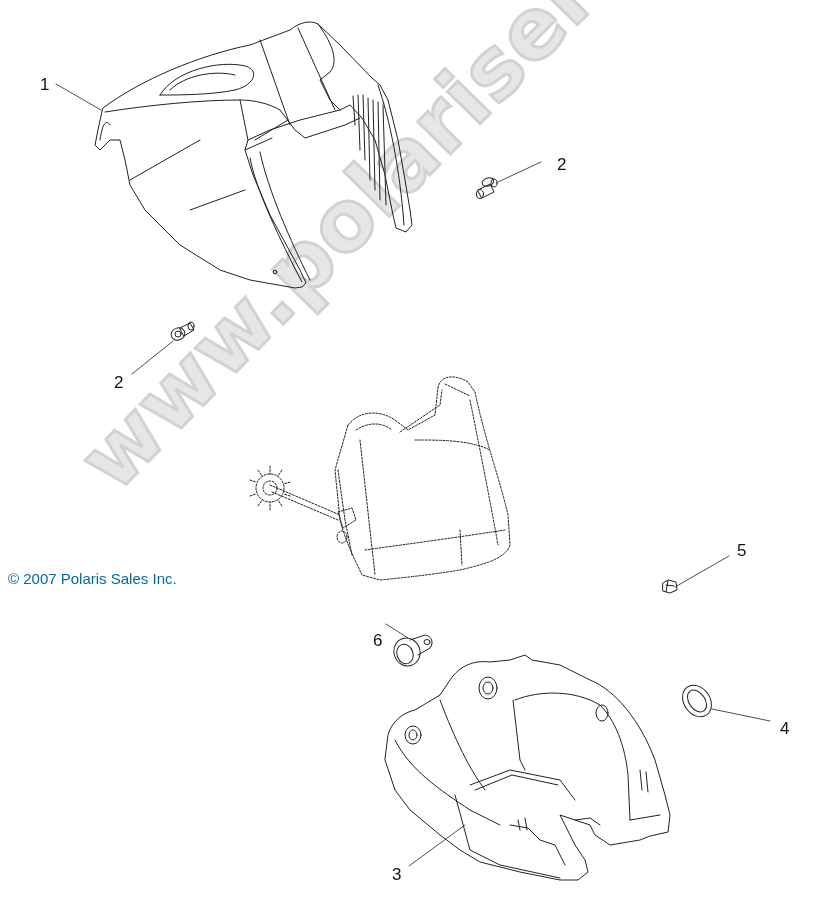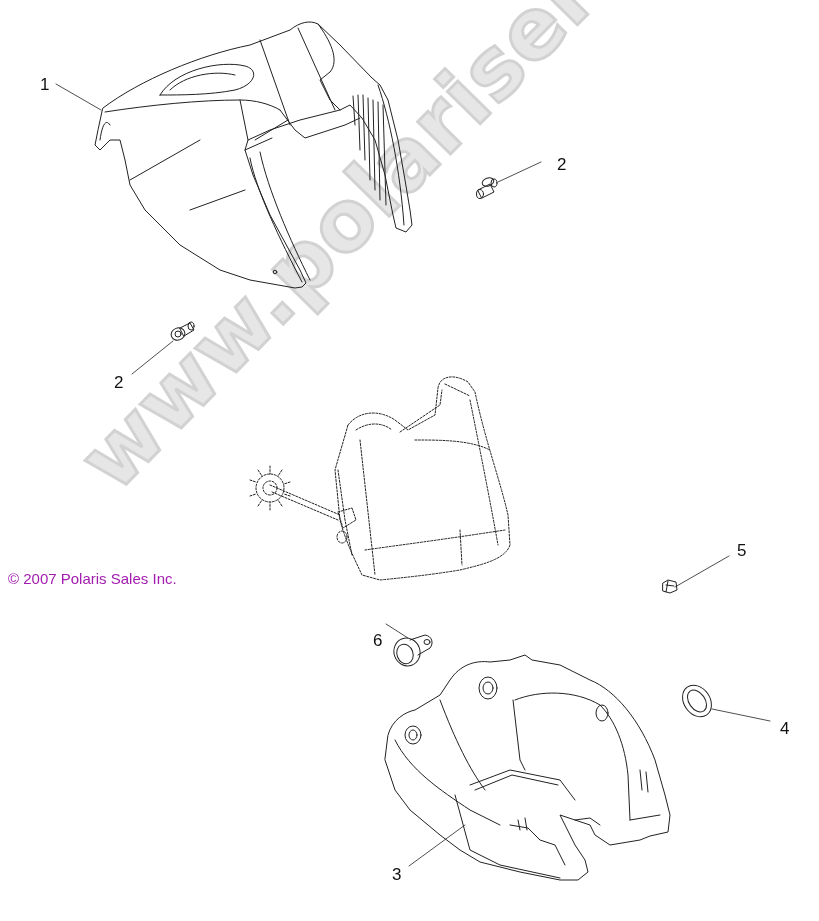--- a/index.html
+++ b/index.html
@@ -18,21 +18,21 @@
       font-size: 17px;
       color: #111111;
       line-height: 1;
     }
     .copyright {
       position: absolute;
       left: 8px;
       top: 570px;
       font-family: "Liberation Sans", sans-serif;
       font-size: 15px;
-      color: #a21caf;
+      color: #0369a1;
       white-space: nowrap;
     }
     .watermark {
       position: absolute;
       left: 60px;
       top: 440px;
       font-family: "DejaVu Sans", sans-serif;
       font-weight: bold;
       font-size: 84px;
       color: transparent;

